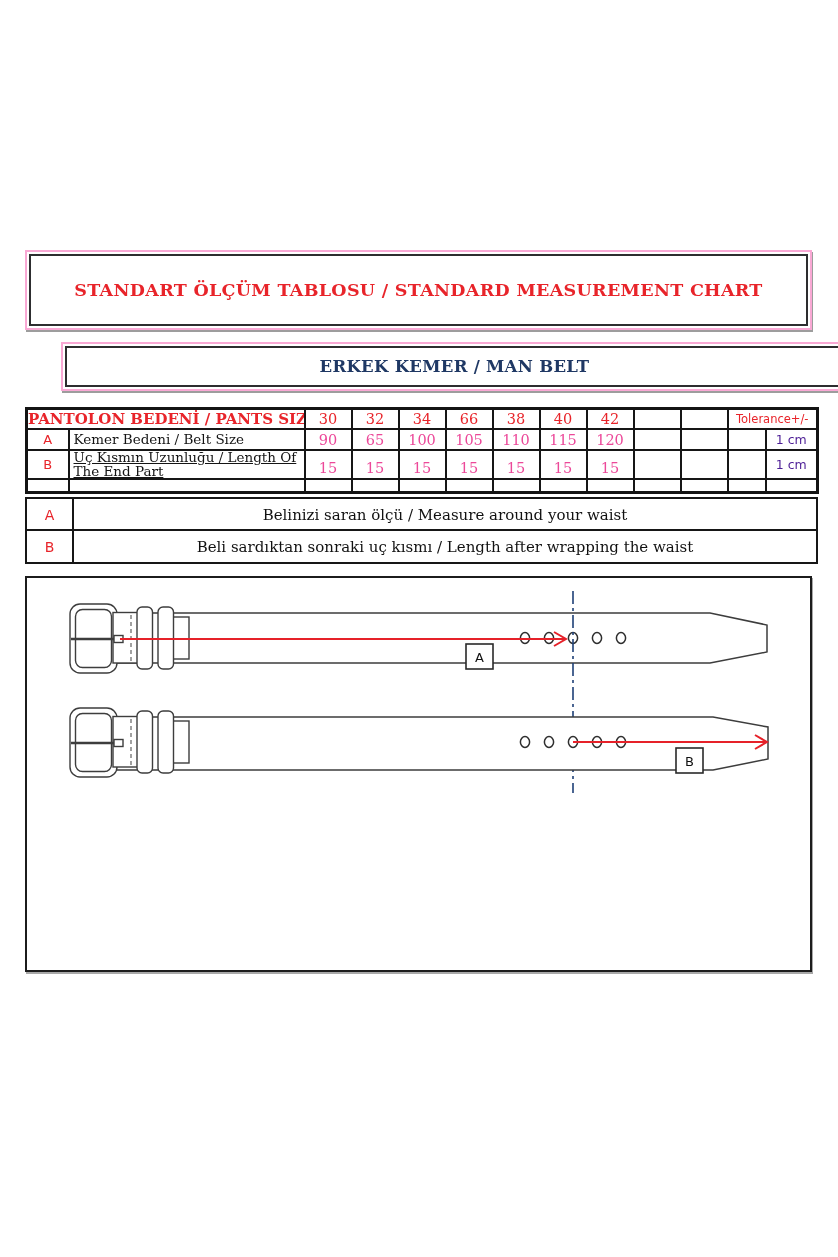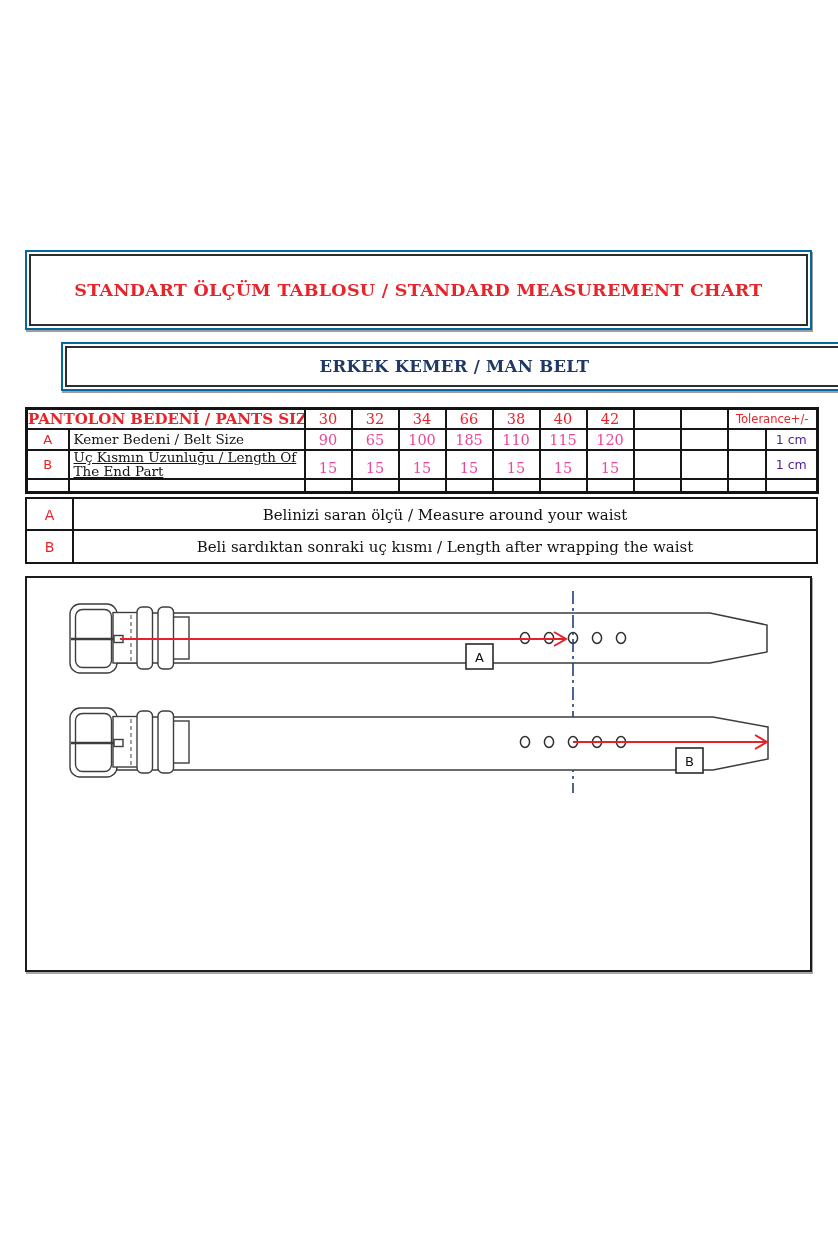--- a/index.html
+++ b/index.html
@@ -2,21 +2,21 @@
 <html><head>
 <meta charset="utf-8">
 <style>
   html,body{margin:0;padding:0;background:#ffffff;}
   body{
     width:838px;height:1257px;position:relative;overflow:hidden;
     font-family:"DejaVu Serif","Liberation Serif",serif;
     -webkit-font-smoothing:antialiased;
   }
   
-  .dbox{position:absolute;left:25px;width:783px;border:2px solid #0369a1;box-shadow:1px 2px 0 #9d9d9d;background:#fff;}
+  .dbox{position:absolute;left:25px;width:783px;border:2px solid #f9a8d4;box-shadow:1px 2px 0 #9d9d9d;background:#fff;}
   .dbox-inner{position:absolute;inset:2px;border:2px solid #2d2d2f;display:flex;align-items:center;justify-content:center;background:#fff;}
   #title-box{top:250px;height:76px;}
   #subtitle-box{top:342px;height:45px;margin-left:36px;}
   .title-text{color:#e8242a;font-weight:bold;font-size:17.5px;letter-spacing:.3px;}
   .subtitle-text{color:#1f3864;font-weight:bold;font-size:16.5px;letter-spacing:.3px;}
   
   table{border-collapse:collapse;table-layout:fixed;background:#fff;}
   #size-table{position:absolute;left:25px;top:407px;width:791px;border:3px solid #141414;}
   #size-table td{border:2px solid #161616;padding:0;text-align:center;overflow:hidden;white-space:nowrap;}
   .hdr-label{color:#e8242a;font-weight:bold;font-size:15px;}
@@ -89,21 +89,21 @@
     <td></td>
     <td></td>
     <td colspan="2" class="hdr-tol">Tolerance+/-</td>
   </tr>
   <tr class="r-a">
     <td class="key-cell">A</td>
     <td class="name-cell">Kemer Bedeni / Belt Size</td>
     <td class="val-cell">90</td>
     <td class="val-cell">65</td>
     <td class="val-cell">100</td>
-    <td class="val-cell">185</td>
+    <td class="val-cell">105</td>
     <td class="val-cell">110</td>
     <td class="val-cell">115</td>
     <td class="val-cell">120</td>
     <td></td>
     <td></td>
     <td></td>
     <td class="tol-cell">1 cm</td>
   </tr>
   <tr class="r-b">
     <td class="key-cell">B</td>

